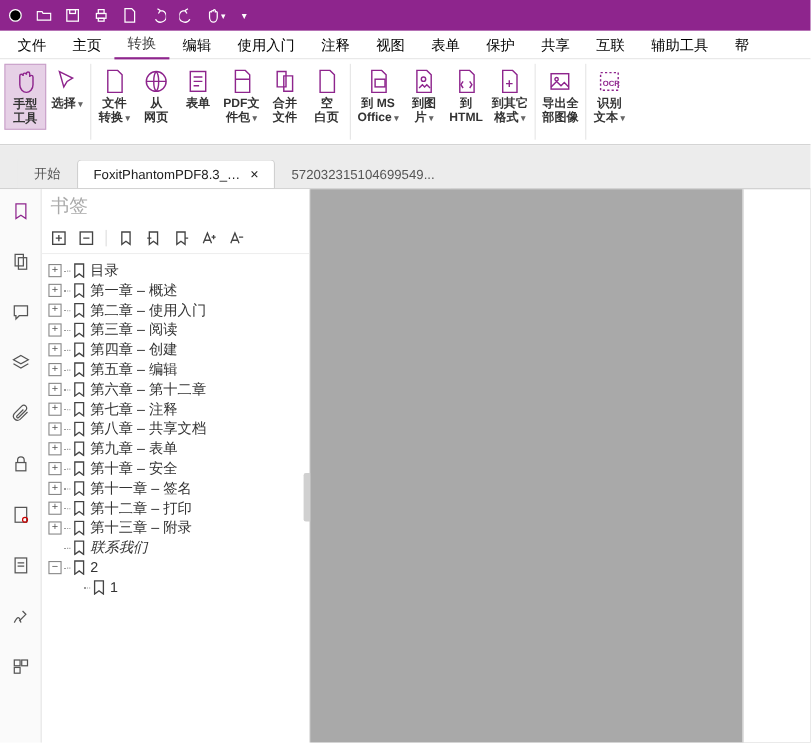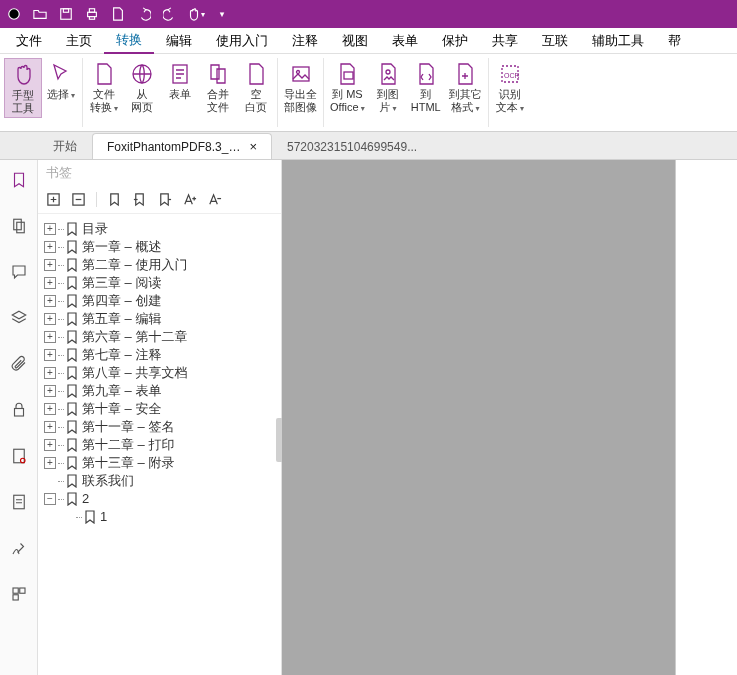--- a/index.html
+++ b/index.html
@@ -4,46 +4,46 @@
 <style>
   * { box-sizing: border-box; margin: 0; padding: 0; font-family: "Microsoft YaHei", sans-serif; }
   body { width: 737px; height: 675px; overflow: hidden; background: #fff; }
 
   .titlebar { background: #8e258d; height: 28px; display: flex; align-items: center; padding: 0 4px; gap: 6px; }
   .titlebar .tbtn { width: 20px; height: 20px; display: flex; align-items: center; justify-content: center; color: #fff; cursor: pointer; }
   .titlebar svg { width: 14px; height: 14px; stroke: #fff; fill: none; stroke-width: 1.3; }
 
   .menubar { background: #fff; height: 26px; display: flex; align-items: center; padding: 0 4px; font-size: 13px; border-bottom: 1px solid #e0e0e0; }
   .menubar .mitem { padding: 3px 12px; cursor: pointer; }
-  .menubar .mitem.active { color: #0369a1; border-bottom: 2px solid #8e258d; }
+  .menubar .mitem.active { color: #404040; border-bottom: 2px solid #8e258d; }
 
   .ribbon { background: #fff; height: 78px; display: flex; padding: 4px 2px; border-bottom: 1px solid #d0d0d0; }
   .ribbon-group { display: flex; align-items: flex-start; border-right: 1px solid #e5e5e5; padding: 0 2px; }
   .ribbon-group:last-child { border-right: none; justify-content: flex-end; }
-  .rbtn { display: flex; flex-direction: column; align-items: center; justify-content: flex-start; padding: 2px 4px; cursor: pointer; min-width: 38px; }
+  .rbtn { display: flex; flex-direction: column; align-items: center; justify-content: flex-start; padding: 2px 4px; cursor: pointer; min-width: 38px; font-weight: bold; }
   .rbtn.selected { background: #e6d0e6; border: 1px solid #c9a0c9; }
   .rbtn .ricon { height: 28px; display: flex; align-items: center; justify-content: center; }
   .rbtn .ricon svg { width: 24px; height: 24px; stroke: #8e258d; fill: none; stroke-width: 1.3; }
   .rbtn .rlabel { font-size: 11px; line-height: 13px; text-align: center; color: #333; white-space: pre; }
   .rbtn .drop { font-size: 8px; color: #666; }
 
-  .tabs { height: 28px; background: #ececec; display: flex; align-items: flex-end; padding-left: 38px; border-bottom: 1px solid #d0d0d0; }
+  .tabs { height: 40px; background: #ececec; display: flex; align-items: flex-end; padding-left: 16px; border-bottom: 1px solid #d0d0d0; }
   .tab { height: 26px; padding: 0 14px; display: flex; align-items: center; font-size: 12px; color: #555; background: #ececec; border: 1px solid transparent; border-bottom: none; cursor: pointer; gap: 8px; max-width: 180px; }
   .tab.active { background: #fff; border-color: #d0d0d0; border-radius: 4px 4px 0 0; color: #222; }
   .tab .tlabel { overflow: hidden; text-overflow: ellipsis; white-space: nowrap; }
   .tab .close { font-size: 13px; cursor: pointer; }
 
   .work { display: flex; height: calc(675px - 28px - 26px - 78px - 28px); }
   .sidestrip { width: 38px; background: #fafafa; border-right: 1px solid #e0e0e0; display: flex; flex-direction: column; align-items: center; padding-top: 8px; gap: 22px; }
   .sidestrip .sbtn { width: 24px; height: 24px; display: flex; align-items: center; justify-content: center; cursor: pointer; }
   .sidestrip .sbtn.active svg { stroke: #8e258d; }
   .sidestrip svg { width: 18px; height: 18px; stroke: #555; fill: none; stroke-width: 1.5; }
 
   .bookmark-panel { width: 244px; background: #fff; border-right: 1px solid #e0e0e0; display: flex; flex-direction: column; }
-  .bp-title { color: #aaa; font-size: 13px; padding: 4px 8px; }
+  .bp-title { color: #aaa; font-size: 17px; padding: 4px 8px; }
   .bp-toolbar { height: 28px; display: flex; align-items: center; gap: 10px; padding: 0 8px; border-bottom: 1px solid #eee; }
   .bp-toolbar svg { width: 15px; height: 15px; stroke: #444; fill: none; stroke-width: 1.3; }
   .bp-toolbar .bpbtn { cursor: pointer; display:flex; }
   .tree { flex: 1; overflow: auto; padding: 6px 2px; font-size: 13px; color: #333; }
   .tree-row { display: flex; align-items: center; height: 18px; line-height: 18px; cursor: pointer; }
   .tree-row .expander { width: 12px; height: 12px; border: 1px solid #888; font-size: 10px; line-height: 10px; text-align: center; margin-right: 2px; color: #555; }
   .tree-row .expander.none { border: none; }
   .tree-row .dots { width: 6px; border-bottom: 1px dotted #999; margin-right: 2px; }
   .tree-row .bicon { margin-right: 4px; display:flex; }
   .tree-row .bicon svg { width: 12px; height: 14px; stroke: #444; fill: none; stroke-width: 1.2; }
@@ -164,91 +164,101 @@
           <svg viewBox="0 0 24 24">
             <rect x="5" y="3" width="14" height="18"></rect>
             <path d="M8 8h8M8 12h8M8 16h5"></path>
           </svg>
         </div>
         <div class="rlabel">表单</div>
       </div>
     <div class="rbtn">
         <div class="ricon">
           <svg viewBox="0 0 24 24">
+            <path d="M6 2h9l4 4v16H6z"></path>
+            <path d="M6 10h13"></path>
+          </svg>
+        </div>
+        <div class="rlabel"><span>PDF文
+件包</span><span class="drop"> ▾</span></div>
+      </div>
+    <div class="rbtn">
+        <div class="ricon">
+          <svg viewBox="0 0 24 24">
             <path d="M5 3h8v14H5z"></path>
             <path d="M11 7h8v14h-8z"></path>
           </svg>
         </div>
         <div class="rlabel">合并
 文件</div>
       </div>
     <div class="rbtn">
         <div class="ricon">
           <svg viewBox="0 0 24 24">
             <path d="M6 2h9l4 4v16H6z"></path>
           </svg>
         </div>
         <div class="rlabel">空
 白页</div>
+      </div>
+  </div>
+  <div class="ribbon-group">
+    <div class="rbtn">
+        <div class="ricon">
+          <svg viewBox="0 0 24 24">
+            <path d="M6 2h9l4 4v16H6z"></path>
+            <rect x="9" y="10" width="9" height="7"></rect>
+          </svg>
+        </div>
+        <div class="rlabel"><span>到 MS
+Office</span><span class="drop"> ▾</span></div>
+      </div>
+    <div class="rbtn">
+        <div class="ricon">
+          <svg viewBox="0 0 24 24">
+            <path d="M6 2h9l4 4v16H6z"></path>
+            <circle cx="12" cy="10" r="2"></circle>
+            <path d="M8 18l3-3 2 2 2-2 3 3"></path>
+          </svg>
+        </div>
+        <div class="rlabel"><span>到图
+片</span><span class="drop"> ▾</span></div>
+      </div>
+    <div class="rbtn">
+        <div class="ricon">
+          <svg viewBox="0 0 24 24">
+            <path d="M6 2h9l4 4v16H6z"></path>
+            <path d="M9 12l-2 3 2 3M15 12l2 3-2 3"></path>
+          </svg>
+        </div>
+        <div class="rlabel">到
+HTML</div>
+      </div>
+    <div class="rbtn">
+        <div class="ricon">
+          <svg viewBox="0 0 24 24">
+            <path d="M6 2h9l4 4v16H6z"></path>
+            <path d="M9 14h6M12 11v6"></path>
+          </svg>
+        </div>
+        <div class="rlabel"><span>到其它
+格式</span><span class="drop"> ▾</span></div>
       </div>
   </div>
   <div class="ribbon-group">
     <div class="rbtn">
         <div class="ricon">
           <svg viewBox="0 0 24 24">
             <rect x="4" y="5" width="16" height="14"></rect>
             <circle cx="9" cy="10" r="1.5"></circle>
             <path d="M4 17l5-5 4 4 3-3 4 4"></path>
           </svg>
         </div>
         <div class="rlabel">导出全
 部图像</div>
-      </div>
-  </div>
-  <div class="ribbon-group">
-    <div class="rbtn">
-        <div class="ricon">
-          <svg viewBox="0 0 24 24">
-            <path d="M6 2h9l4 4v16H6z"></path>
-            <rect x="9" y="10" width="9" height="7"></rect>
-          </svg>
-        </div>
-        <div class="rlabel"><span>到 MS
-Office</span><span class="drop"> ▾</span></div>
-      </div>
-    <div class="rbtn">
-        <div class="ricon">
-          <svg viewBox="0 0 24 24">
-            <path d="M6 2h9l4 4v16H6z"></path>
-            <circle cx="12" cy="10" r="2"></circle>
-            <path d="M8 18l3-3 2 2 2-2 3 3"></path>
-          </svg>
-        </div>
-        <div class="rlabel"><span>到图
-片</span><span class="drop"> ▾</span></div>
-      </div>
-    <div class="rbtn">
-        <div class="ricon">
-          <svg viewBox="0 0 24 24">
-            <path d="M6 2h9l4 4v16H6z"></path>
-            <path d="M9 12l-2 3 2 3M15 12l2 3-2 3"></path>
-          </svg>
-        </div>
-        <div class="rlabel">到
-HTML</div>
-      </div>
-    <div class="rbtn">
-        <div class="ricon">
-          <svg viewBox="0 0 24 24">
-            <path d="M6 2h9l4 4v16H6z"></path>
-            <path d="M9 14h6M12 11v6"></path>
-          </svg>
-        </div>
-        <div class="rlabel"><span>到其它
-格式</span><span class="drop"> ▾</span></div>
       </div>
   </div>
   <div class="ribbon-group">
     <div class="rbtn">
         <div class="ricon">
           <svg viewBox="0 0 24 24">
             <rect x="4" y="4" width="16" height="16" stroke-dasharray="2 2"></rect>
             <text x="6" y="16" font-size="7" fill="#8e258d" stroke="none">OCR</text>
           </svg>
         </div>
@@ -511,21 +521,21 @@
         <div class="tree-row" style="padding-left: 4px;">
           <div class="expander">+</div>
           <div class="dots"></div>
           <div class="bicon">
             <svg viewBox="0 0 12 14">
               <path d="M2 1h8v12l-4-3-4 3z"></path>
             </svg>
           </div>
           <span>第十三章 – 附录</span>
         </div>
-        <div class="tree-row" style="padding-left: 4px;">
+        <div class="tree-row" style="padding-left: 4px; font-style: italic;">
           <div class="expander none"></div>
           <div class="dots"></div>
           <div class="bicon">
             <svg viewBox="0 0 12 14">
               <path d="M2 1h8v12l-4-3-4 3z"></path>
             </svg>
           </div>
           <span>联系我们</span>
         </div>
         <div class="tree-row" style="padding-left: 4px;">

